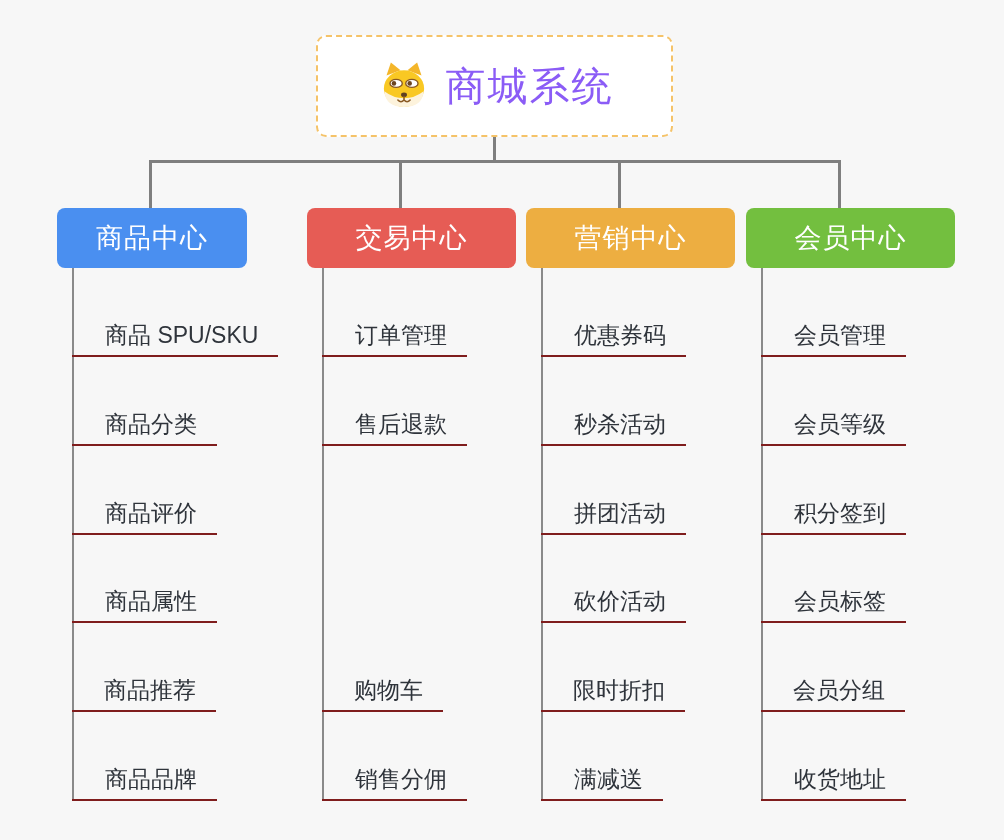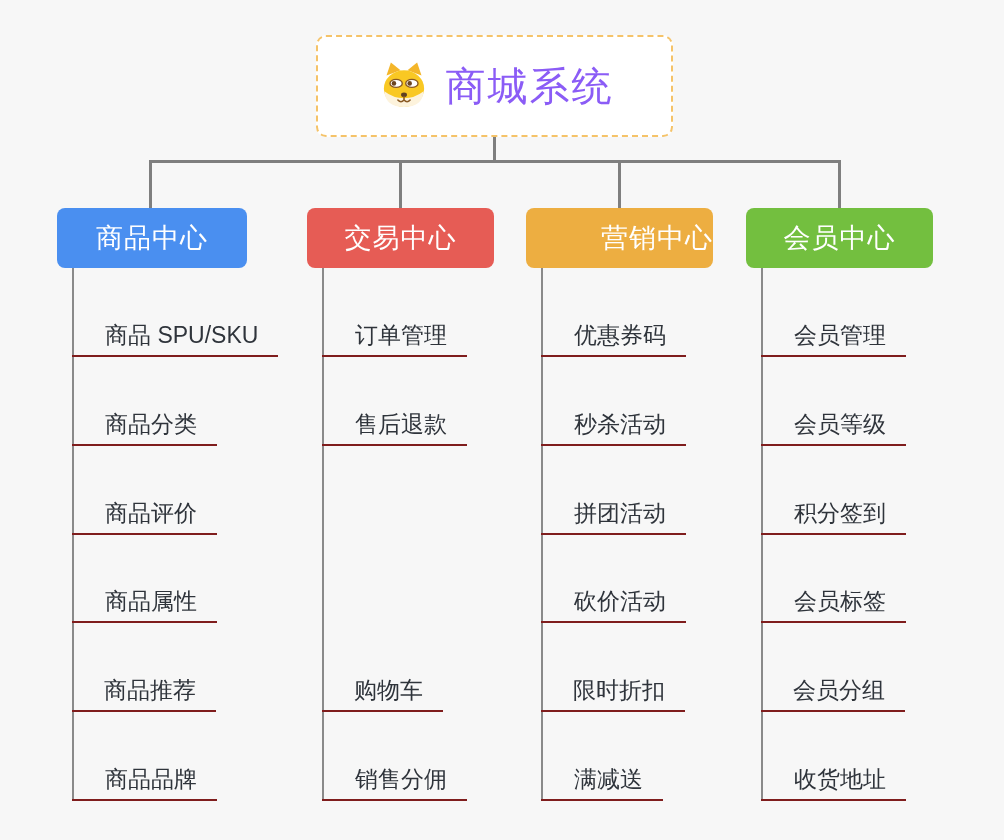--- a/index.html
+++ b/index.html
@@ -50,21 +50,21 @@
     color: #8b5cf6;
     letter-spacing: 2px;
     white-space: nowrap;
   }
   .dog { width: 56px; height: 56px; display: inline-block; }
 
   
   .branch {
     position: absolute;
     top: 208px;
-    width: 187px; height: 60px;
+    width: 209px; height: 60px;
     border-radius: 8px;
     display: flex;
     align-items: center;
     justify-content: center;
   }
   .branch-0 { left: 57px;  width: 190px; }
   .branch-1 { left: 307px; }
   .branch-2 { left: 526px; }
   .branch-3 { left: 746px; }
   .branch-label {
@@ -130,21 +130,21 @@
     </span>
     <span class="root-title">商城系统</span>
   </div>
 
   <div class="branch branch-0" style="background-color: rgb(74, 143, 240);">
     <span class="branch-label">商品中心</span>
   </div>
   <div class="branch branch-1" style="background-color: rgb(230, 92, 85);">
     <span class="branch-label">交易中心</span>
   </div>
-  <div class="branch branch-2" style="background-color: rgb(237, 174, 65); justify-content: flex-end;">
+  <div class="branch branch-2" style="background-color: rgb(237, 174, 65);">
     <span class="branch-label">营销中心</span>
   </div>
   <div class="branch branch-3" style="background-color: rgb(115, 191, 63);">
     <span class="branch-label">会员中心</span>
   </div>
 
   <div class="item c0 r0">商品 SPU/SKU</div>
   <div class="item c0 r1">商品分类</div>
   <div class="item c0 r2">商品评价</div>
   <div class="item c0 r3">商品属性</div>

